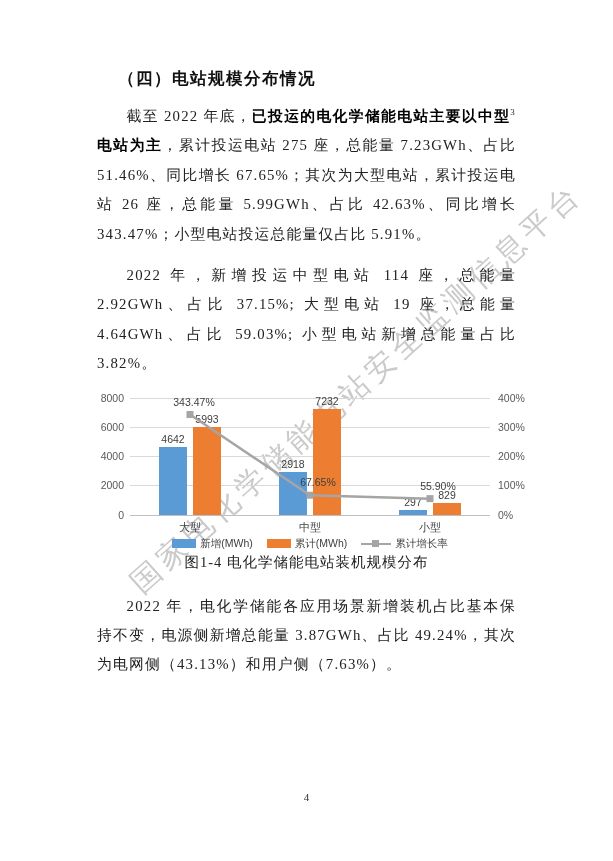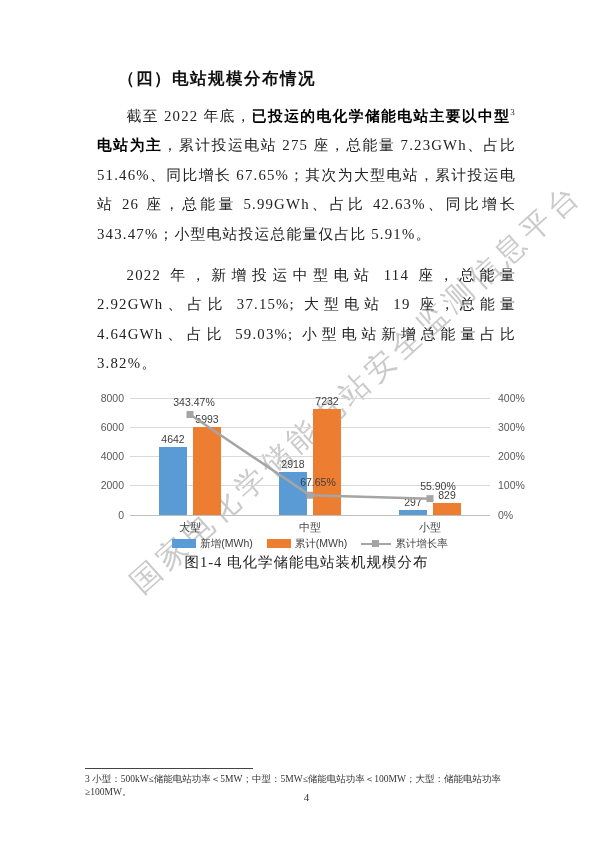--- a/index.html
+++ b/index.html
@@ -138,23 +138,20 @@
             </span>
             <span>累计增长率</span>
           </div>
         </div>
       </div>
 
     <p class="fig-caption">图1-4 电化学储能电站装机规模分布</p>
 
 
 
+    <p class="para">2022 年，电化学储能各应用场景新增装机占比基本保持不变，电源侧新增总能量 3.87GWh、占比 49.24%，其次为电网侧（43.13%）和用户侧（7.63%）。</p>
 
   </div>
 
-  <div class="footnote">
-    <div class="footnote-rule"></div>
-    <div class="footnote-text">3 小型：500kW≤储能电站功率＜5MW；中型：5MW≤储能电站功率＜100MW；大型：储能电站功率≥100MW。</div>
-  </div>
 
   <div class="page-num">4</div>
 
 </div>
 
 </body></html>

